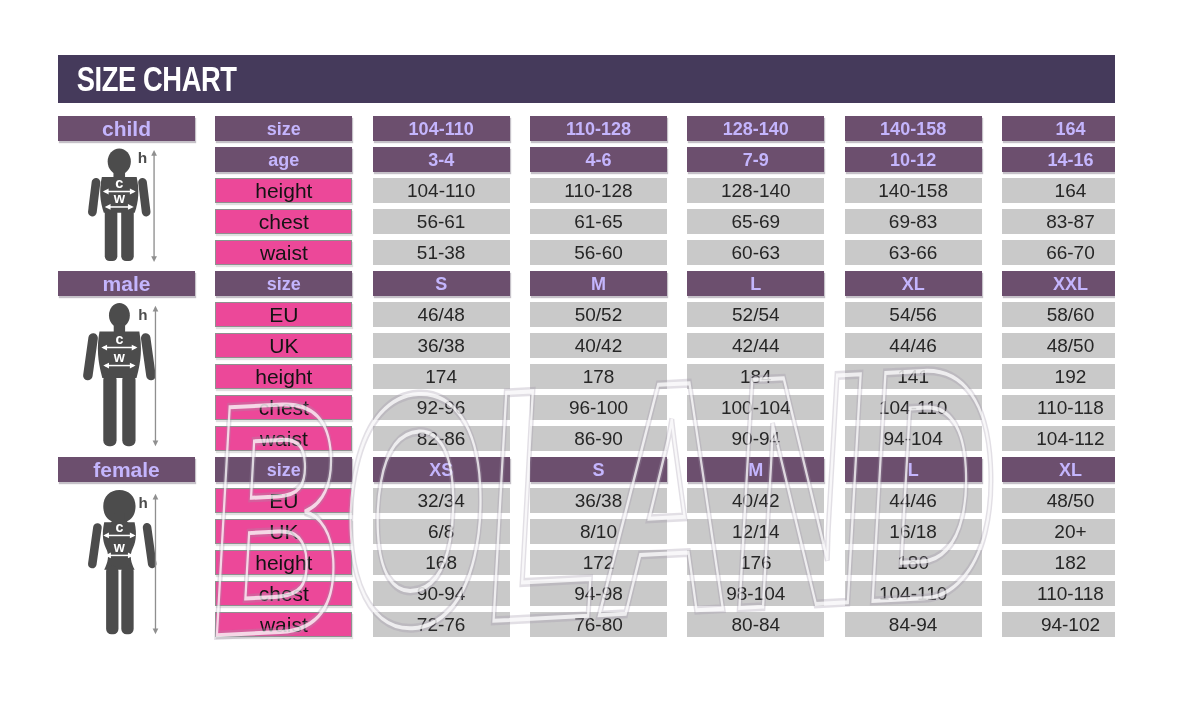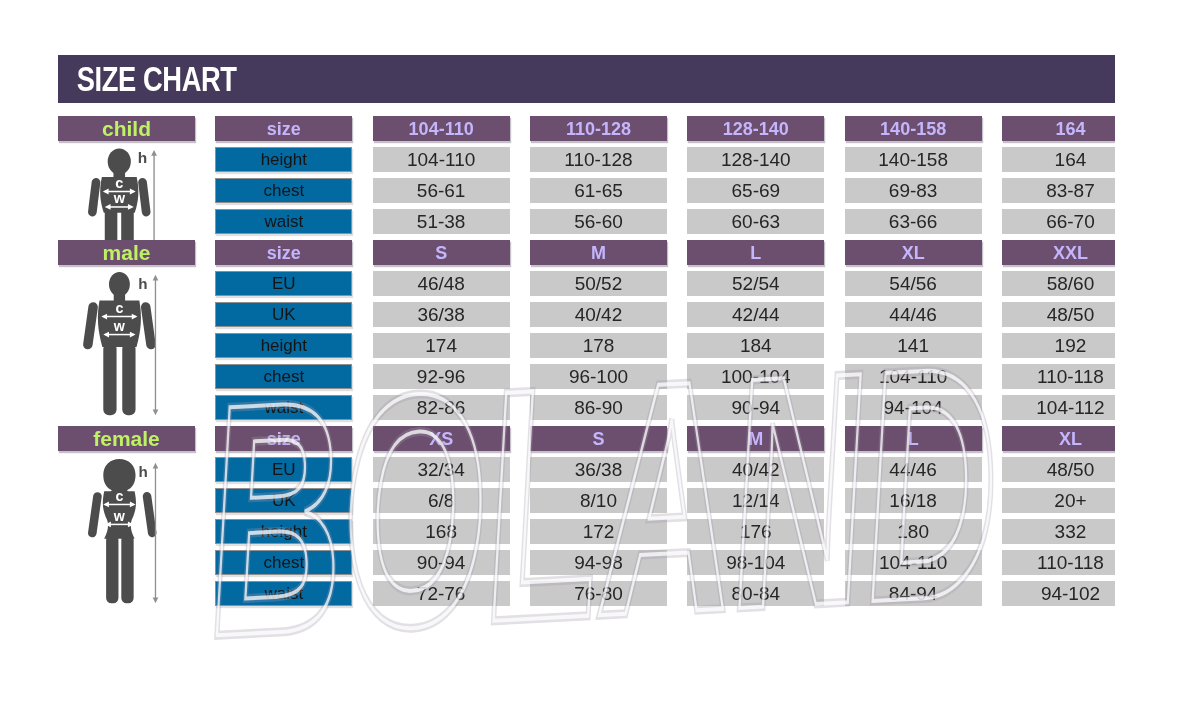--- a/index.html
+++ b/index.html
@@ -9,25 +9,25 @@
   .title-bar{position:absolute;left:58px;top:55px;width:1076px;height:48px;background:#453a5b;
              display:flex;align-items:center;}
   .title{color:#ffffff;font-weight:bold;font-size:35px;letter-spacing:-0.5px;padding-left:24px;
          transform:scaleX(0.78);transform-origin:0 50%;white-space:pre;}
   
   .grid{position:absolute;left:58px;top:116px;width:1081px;}
   .section{position:relative;margin-bottom:5px;}
   .row{display:flex;justify-content:space-between;height:25px;margin-bottom:6px;}
   .cell,.slot{flex:0 0 137px;box-sizing:border-box;}
   .cell{display:flex;align-items:center;justify-content:center;line-height:1;}
-  .sec-label{background:#6c4f6e;color:#bef264;font-weight:bold;font-size:21px;
+  .sec-label{background:#6c4f6e;color:#c4b5fd;font-weight:bold;font-size:21px;
              box-shadow:1px 2px 1px rgba(64,50,74,0.30);}
   .hdr-label,.hdr-cell{background:#6c4f6e;color:#c4b5fd;font-weight:bold;font-size:18px;
              box-shadow:1px 2px 1px rgba(64,50,74,0.30);}
-  .row-label{background:#0369a1;border:1px solid #8f8f8f;color:#141414;font-size:17px;
+  .row-label{background:#ec4899;border:1px solid #8f8f8f;color:#141414;font-size:21px;
              box-shadow:1px 2px 1px rgba(0,0,0,0.12);}
   .data-cell{background:#c9c9c9;color:#262626;font-size:19px;}
   
   .figure-wrap{position:absolute;left:0;top:31px;width:137px;display:flex;
                justify-content:center;align-items:flex-start;}
   .fig text{font-family:"Liberation Sans",sans-serif;font-weight:bold;}
   .fig .hcw{fill:#ffffff;font-size:15px;text-anchor:middle;}
   .fig .hlab{fill:#4c4c4c;font-size:16px;}
   .fig .varrow{stroke:#8f8f8f;stroke-width:1.4;}
   .fig .vhead{fill:#8f8f8f;}
@@ -51,20 +51,29 @@
   <div class="grid" id="sections">
       <div class="section section-child">
         <div class="row">
           <div class="cell sec-label">child</div>
           <div class="cell hdr-label">size</div>
           <div class="cell hdr-cell">104-110</div>
           <div class="cell hdr-cell">110-128</div>
           <div class="cell hdr-cell">128-140</div>
           <div class="cell hdr-cell">140-158</div>
           <div class="cell hdr-cell">164</div>
+        </div>
+        <div class="row">
+          <div class="slot"></div>
+          <div class="cell hdr-label">age</div>
+          <div class="cell hdr-cell">3-4</div>
+          <div class="cell hdr-cell">4-6</div>
+          <div class="cell hdr-cell">7-9</div>
+          <div class="cell hdr-cell">10-12</div>
+          <div class="cell hdr-cell">14-16</div>
         </div>
         <div class="row">
           <div class="slot"></div>
           <div class="cell row-label">height</div>
           <div class="cell data-cell">104-110</div>
           <div class="cell data-cell">110-128</div>
           <div class="cell data-cell">128-140</div>
           <div class="cell data-cell">140-158</div>
           <div class="cell data-cell">164</div>
         </div>
@@ -221,21 +230,21 @@
           <div class="cell data-cell">16/18</div>
           <div class="cell data-cell">20+</div>
         </div>
         <div class="row">
           <div class="slot"></div>
           <div class="cell row-label">height</div>
           <div class="cell data-cell">168</div>
           <div class="cell data-cell">172</div>
           <div class="cell data-cell">176</div>
           <div class="cell data-cell">180</div>
-          <div class="cell data-cell">332</div>
+          <div class="cell data-cell">182</div>
         </div>
         <div class="row">
           <div class="slot"></div>
           <div class="cell row-label">chest</div>
           <div class="cell data-cell">90-94</div>
           <div class="cell data-cell">94-98</div>
           <div class="cell data-cell">98-104</div>
           <div class="cell data-cell">104-110</div>
           <div class="cell data-cell">110-118</div>
         </div>

